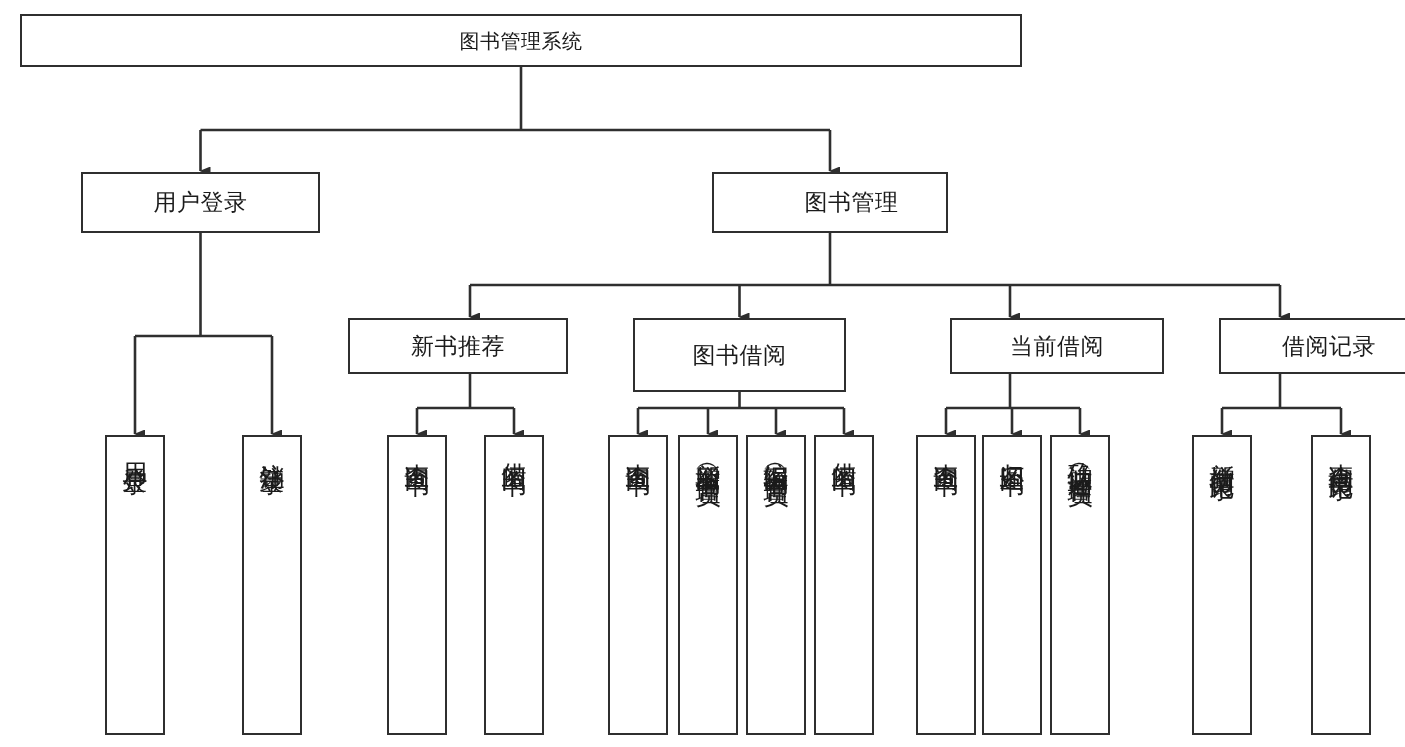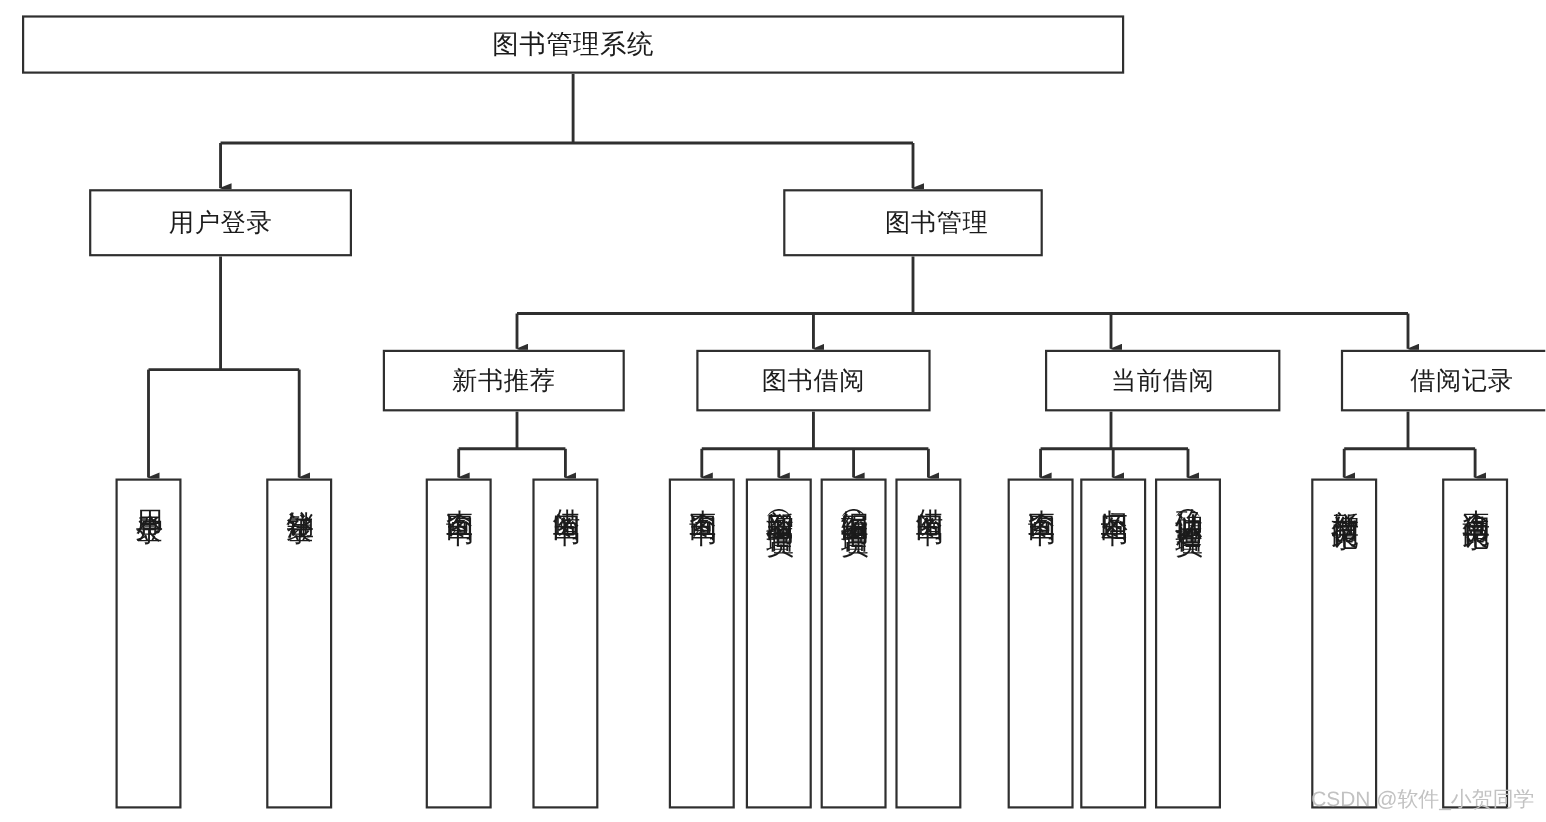--- a/index.html
+++ b/index.html
@@ -39,21 +39,21 @@
     color: #1b1b1b;
     line-height: 1.0;
     white-space: nowrap;
     text-align: center;
   }
   .node-box.horizontal .node-label {
     font-size: 23px;
     letter-spacing: 0.5px;
   }
   .node-box.root .node-label {
-    font-size: 24px;
+    font-size: 20px;
   }
   .node-box.vertical {
     align-items: flex-start;
     justify-content: center;
     padding-top: 6px;
   }
   .node-box.vertical .node-label {
     writing-mode: vertical-rl;
     text-orientation: upright;
     font-size: 25px;
@@ -125,21 +125,21 @@
       </div>
       <div class="node-box horizontal" style="left: 81px; top: 172px; width: 239px; height: 61px;">
         <span class="node-label">用户登录</span>
       </div>
       <div class="node-box horizontal" style="left: 712px; top: 172px; width: 236px; height: 61px; padding-left: 43px;">
         <span class="node-label">图书管理</span>
       </div>
       <div class="node-box horizontal" style="left: 348px; top: 318px; width: 220px; height: 56px;">
         <span class="node-label">新书推荐</span>
       </div>
-      <div class="node-box horizontal" style="left: 633px; top: 318px; width: 213px; height: 56px;">
+      <div class="node-box horizontal" style="left: 633px; top: 318px; width: 213px; height: 74px;">
         <span class="node-label">图书借阅</span>
       </div>
       <div class="node-box horizontal" style="left: 950px; top: 318px; width: 214px; height: 56px;">
         <span class="node-label">当前借阅</span>
       </div>
       <div class="node-box horizontal" style="left: 1219px; top: 318px; width: 220px; height: 56px;">
         <span class="node-label">借阅记录</span>
       </div>
       <div class="node-box vertical" style="left: 105px; top: 435px; width: 60px; height: 300px;">
         <span class="node-label">用户登录</span>
@@ -175,15 +175,14 @@
         <span class="node-label">确认归还（管理员）</span>
       </div>
       <div class="node-box vertical" style="left: 1192px; top: 435px; width: 60px; height: 300px;">
         <span class="node-label">新增借阅记录</span>
       </div>
       <div class="node-box vertical" style="left: 1311px; top: 435px; width: 60px; height: 300px;">
         <span class="node-label">查询借阅记录</span>
       </div>
     </div>
 
-  <div class="watermark">CSDN @软件_小贺同学</div>
 
 </div>
 
 </body></html>

